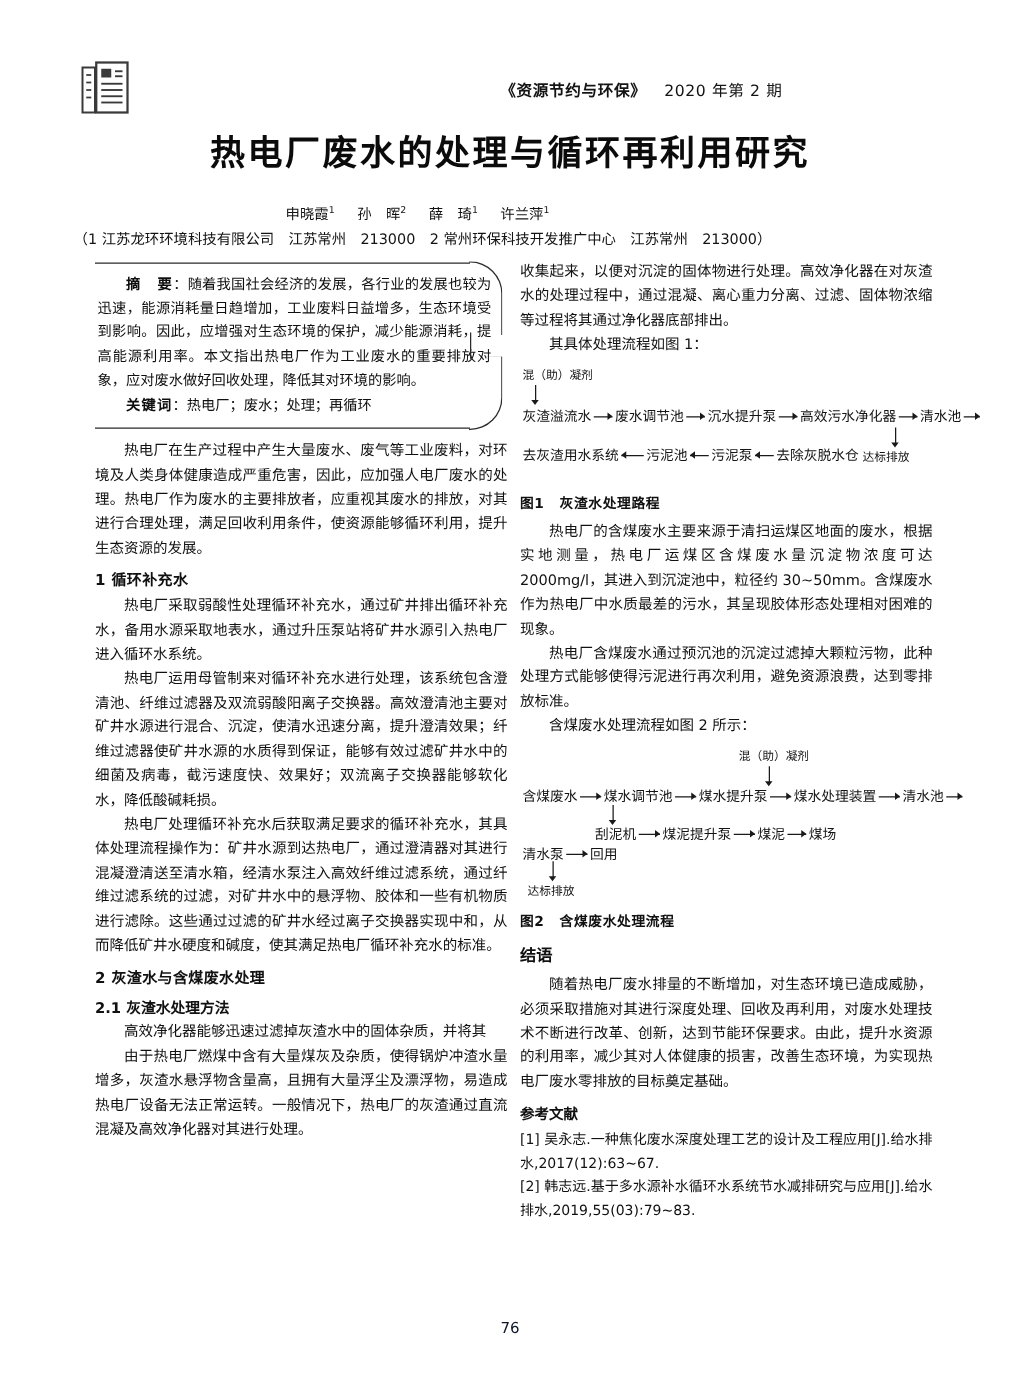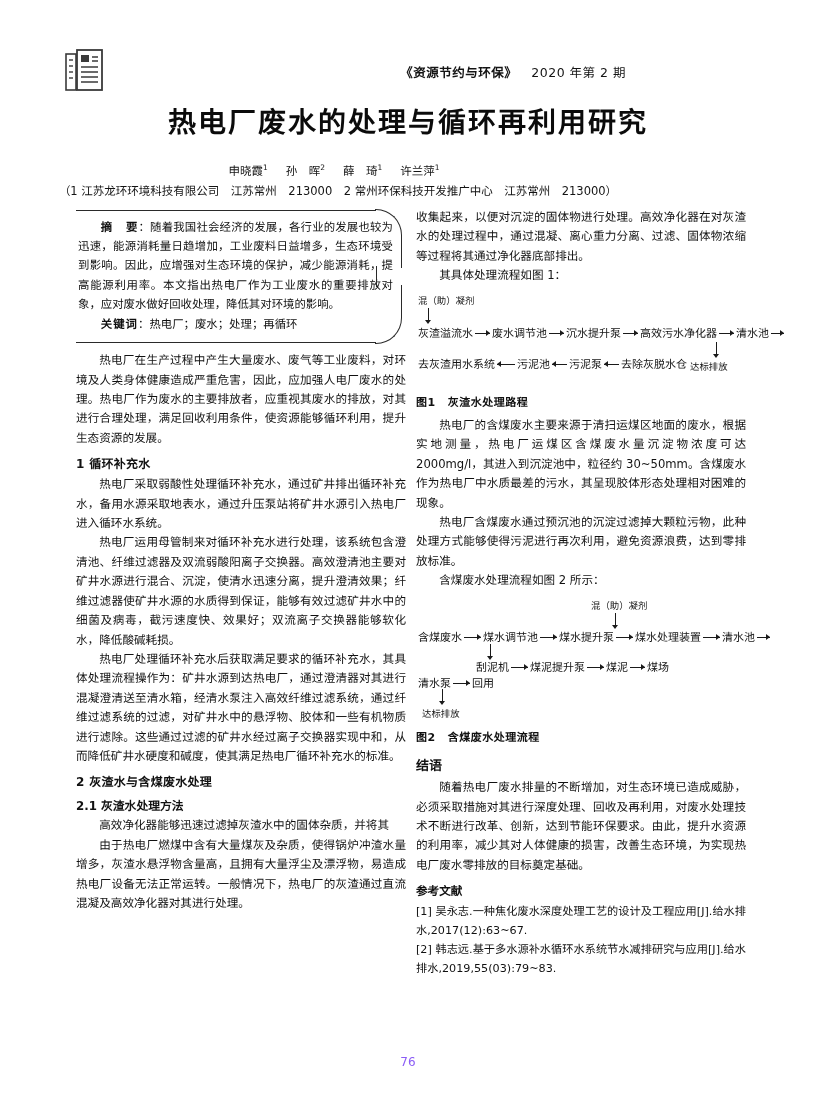--- a/index.html
+++ b/index.html
@@ -292,21 +292,21 @@
   }
 
   
   .page-number {
     position: absolute;
     left: 0;
     bottom: 30px;
     width: 816px;
     text-align: center;
     font-size: 12px;
-    color: #8b5cf6;
+    color: #0f172a;
   }
 </style>
 </head>
 <body>
 
 <div class="page">
 
   <div class="header">
     <div class="doc-icon">
       <svg width="44" height="48" viewBox="0 0 44 48">

